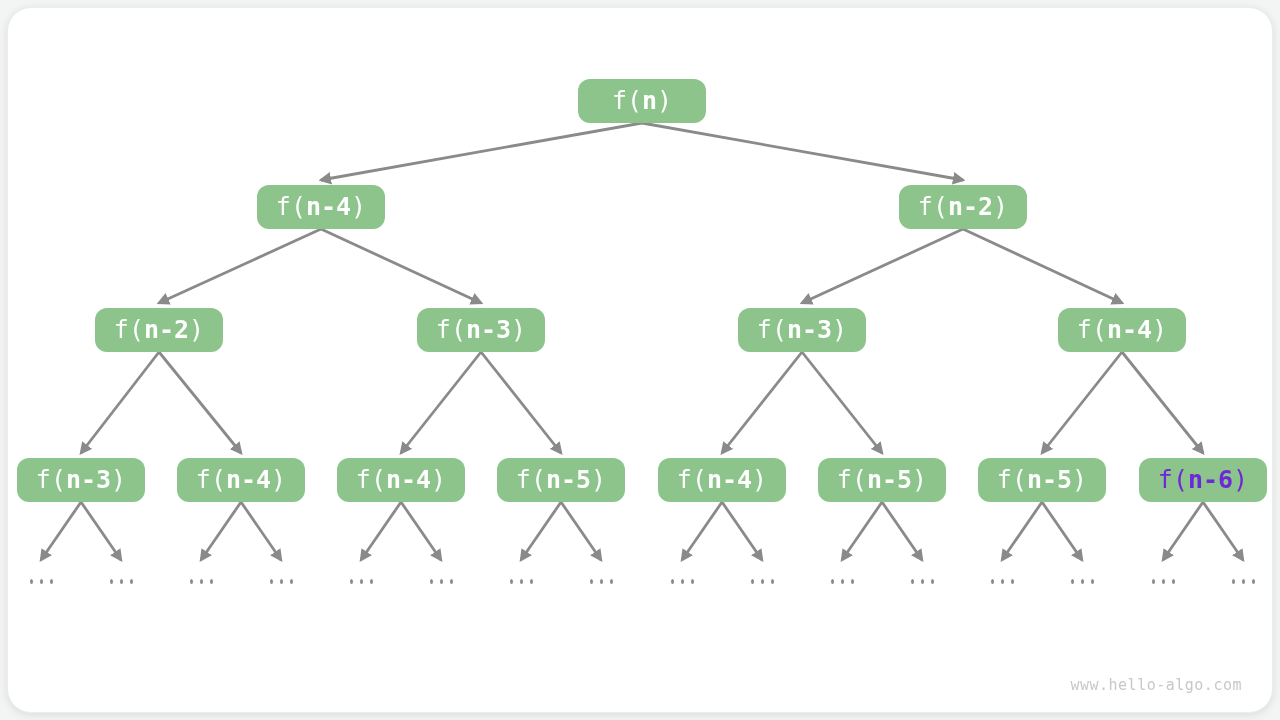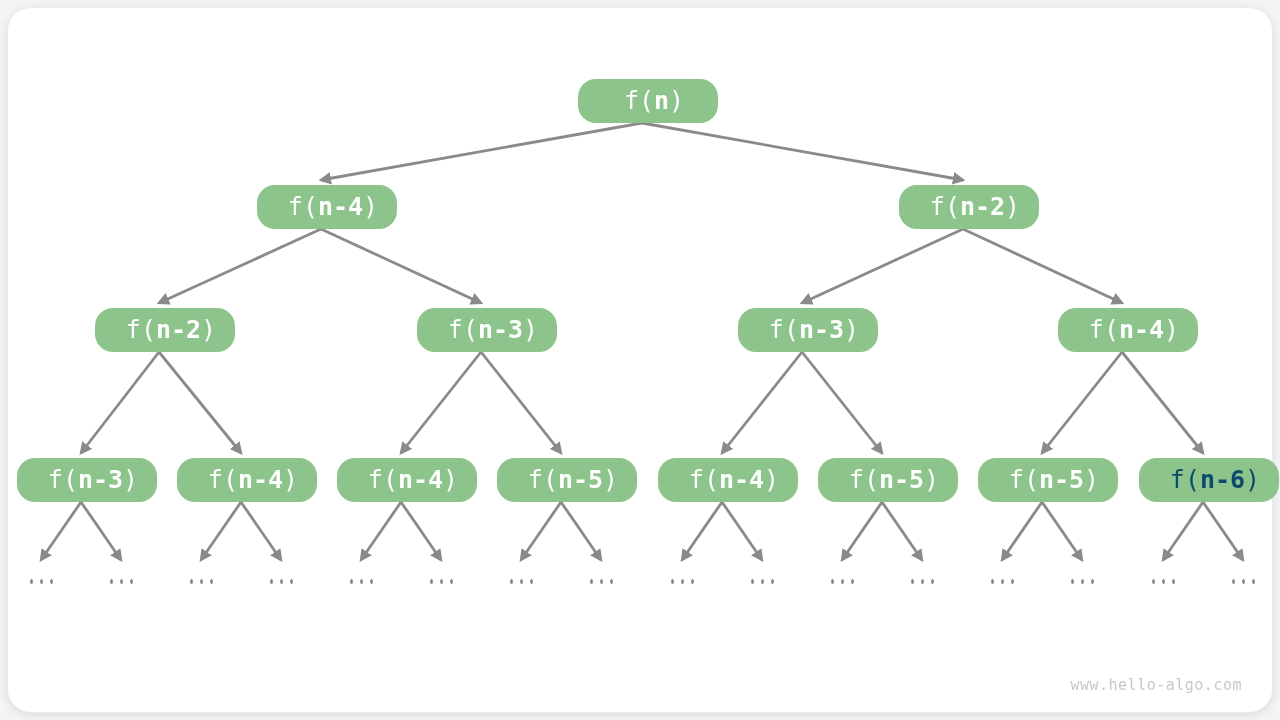--- a/index.html
+++ b/index.html
@@ -32,28 +32,27 @@
     left: 0;
     top: 0;
     width: 1280px;
     height: 720px;
     pointer-events: none;
   }
   .node {
     position: absolute;
     width: 128px;
     height: 44px;
-    border-radius: 18px;
+    border-radius: 12px;
     color: #ffffff;
     font-size: 25px;
     line-height: 44px;
     text-align: center;
     white-space: nowrap;
     letter-spacing: 0px;
-    padding-left: 12px;
   }
   .node .arg { font-weight: 700; }
   .ellipsis {
     position: absolute;
     display: flex;
     align-items: center;
     justify-content: center;
   }
   .ellipsis .dot {
     width: 5px;
@@ -123,21 +122,21 @@
       <div class="node" style="left: 417px; top: 308px; background: rgb(140, 196, 140); color: rgb(255, 255, 255);"><span class="pre">f(</span><span class="arg">n-3</span><span class="post">)</span></div>
       <div class="node" style="left: 738px; top: 308px; background: rgb(140, 196, 140); color: rgb(255, 255, 255);"><span class="pre">f(</span><span class="arg">n-3</span><span class="post">)</span></div>
       <div class="node" style="left: 1058px; top: 308px; background: rgb(140, 196, 140); color: rgb(255, 255, 255);"><span class="pre">f(</span><span class="arg">n-4</span><span class="post">)</span></div>
       <div class="node" style="left: 17px; top: 458px; background: rgb(140, 196, 140); color: rgb(255, 255, 255);"><span class="pre">f(</span><span class="arg">n-3</span><span class="post">)</span></div>
       <div class="node" style="left: 177px; top: 458px; background: rgb(140, 196, 140); color: rgb(255, 255, 255);"><span class="pre">f(</span><span class="arg">n-4</span><span class="post">)</span></div>
       <div class="node" style="left: 337px; top: 458px; background: rgb(140, 196, 140); color: rgb(255, 255, 255);"><span class="pre">f(</span><span class="arg">n-4</span><span class="post">)</span></div>
       <div class="node" style="left: 497px; top: 458px; background: rgb(140, 196, 140); color: rgb(255, 255, 255);"><span class="pre">f(</span><span class="arg">n-5</span><span class="post">)</span></div>
       <div class="node" style="left: 658px; top: 458px; background: rgb(140, 196, 140); color: rgb(255, 255, 255);"><span class="pre">f(</span><span class="arg">n-4</span><span class="post">)</span></div>
       <div class="node" style="left: 818px; top: 458px; background: rgb(140, 196, 140); color: rgb(255, 255, 255);"><span class="pre">f(</span><span class="arg">n-5</span><span class="post">)</span></div>
       <div class="node" style="left: 978px; top: 458px; background: rgb(140, 196, 140); color: rgb(255, 255, 255);"><span class="pre">f(</span><span class="arg">n-5</span><span class="post">)</span></div>
-      <div class="node" style="left: 1139px; top: 458px; background: rgb(140, 196, 140); color: #0c4a6e;"><span class="pre">f(</span><span class="arg">n-6</span><span class="post">)</span></div>
+      <div class="node" style="left: 1139px; top: 458px; background: rgb(140, 196, 140); color: #6d28d9;"><span class="pre">f(</span><span class="arg">n-6</span><span class="post">)</span></div>
     </div>
   <div id="dots-layer">
       <div class="ellipsis" title="..." style="left: 26px; top: 579px; width: 30px;">
         <span class="dot" style="background: rgb(138, 138, 138);"></span>
         <span class="dot" style="background: rgb(138, 138, 138);"></span>
         <span class="dot" style="background: rgb(138, 138, 138);"></span>
       </div>
       <div class="ellipsis" title="..." style="left: 106px; top: 579px; width: 30px;">
         <span class="dot" style="background: rgb(138, 138, 138);"></span>
         <span class="dot" style="background: rgb(138, 138, 138);"></span>

